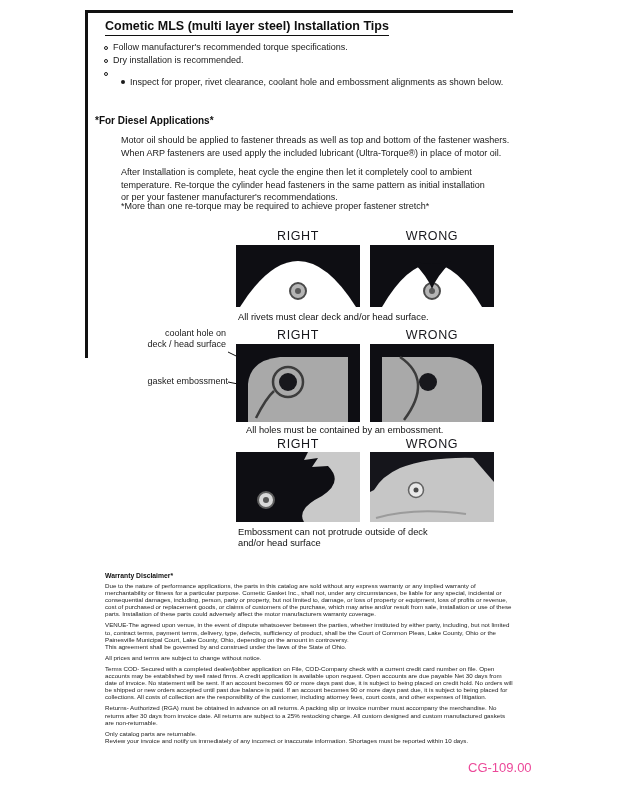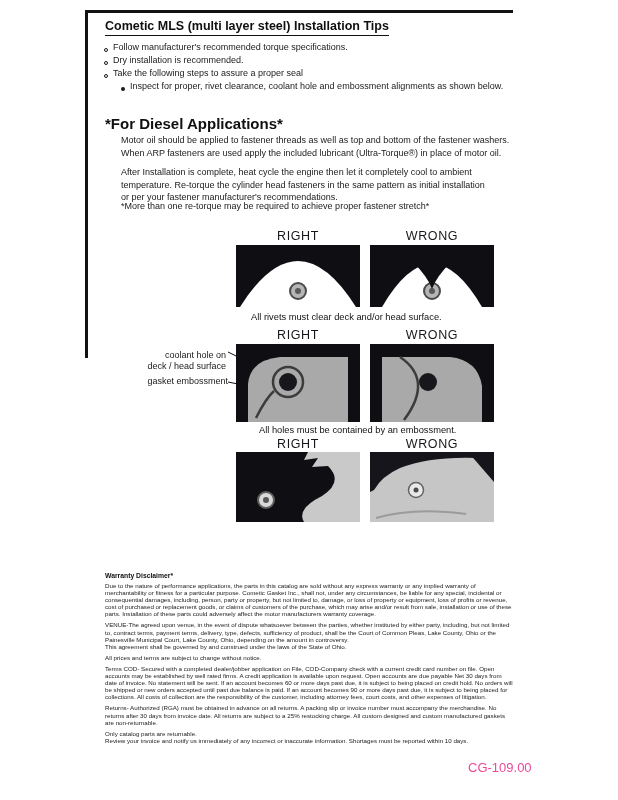--- a/index.html
+++ b/index.html
@@ -8,34 +8,34 @@
   .page { position:relative; width:618px; height:800px; background:#ffffff; overflow:hidden; }
   .abs { position:absolute; }
 
   .border-h { left:85px; top:10px; width:428px; height:3px; background:#121212; }
   .border-v { left:85px; top:10px; width:3px; height:348px; background:#121212; }
 
   .title { left:105px; top:19px; font-size:12.5px; font-weight:bold; color:#101010;
            border-bottom:1.5px solid #101010; padding-bottom:2px; display:inline-block; }
 
   .tips { left:104px; top:41px; width:470px; }
-  .tip { display:flex; align-items:center; font-size:9px; line-height:13px; color:#1a1a1a; }
+  .tip { display:flex; align-items:flex-start; font-size:9px; line-height:13px; color:#1a1a1a; }
   .tip.sub { padding-left:17px; }
   .dot { flex:none; width:4px; height:4px; border-radius:50%; margin:4.5px 5px 0 0; }
   .dot.open { border:1px solid #1a1a1a; }
   .dot.filled { background:#1a1a1a; }
 
-  .diesel-h { left:105px; top:115px; font-size:15px; font-weight:bold; color:#101010; }
+  .diesel-h { left:95px; top:115px; font-size:10px; font-weight:bold; color:#101010; }
   .para { left:105px; width:470px; font-size:9px; line-height:12.5px; color:#1a1a1a; white-space:pre-line;margin-left:16px; }
   .p1 { top:134px; }
   .p2 { top:166px; }
   .note { top:200px; }
 
   .lbl { width:124px; text-align:center; font-size:12.5px; letter-spacing:.6px; color:#17171c; }
-  .cap { left:251px; font-size:9.3px; color:#111111; white-space:pre-line; line-height:11px; }
+  .cap { left:238px; font-size:9.3px; color:#111111; white-space:pre-line; line-height:11px; }
   .callout { font-size:9px; line-height:10.5px; text-align:right; white-space:pre-line; color:#1a1a1a; }
 
   .warr-h { left:105px; top:572px; font-size:6.8px; font-weight:bold; color:#101010; }
   .warr { left:105px; top:582px; width:408px; }
   .warr p { font-size:6.2px; line-height:7.1px; color:#222222; margin-bottom:4px; white-space:pre-line; }
 
   .footer-code { left:468px; top:760px; font-size:13px; color:#ec4899; }
 </style>
 </head>
 <body>
@@ -51,21 +51,20 @@
     <div class="tip">
       <span class="dot open"></span>
       <span>Follow manufacturer's recommended torque specifications.</span>
     </div>
     <div class="tip">
       <span class="dot open"></span>
       <span>Dry installation is recommended.</span>
     </div>
     <div class="tip">
       <span class="dot open"></span>
-      <span>Take the following steps to assure a proper seal</span>
     </div>
     <div class="tip sub">
       <span class="dot filled"></span>
       <span>Inspect for proper, rivet clearance, coolant hole and embossment alignments as shown below.</span>
     </div>
   </div>
 
   <h2 class="abs diesel-h">*For Diesel Applications*</h2>
   <p class="abs para p1">Motor oil should be applied to fastener threads as well as top and bottom of the fastener washers.
 When ARP fasteners are used apply the included lubricant (Ultra-Torque®) in place of motor oil.</p>
@@ -90,21 +89,21 @@
     <circle cx="62" cy="46" r="8" fill="#b5b5b5" stroke="#4a4a4a" stroke-width="2"></circle>
     <circle cx="62" cy="46" r="3" fill="#5a5a5a"></circle>
     <path d="M42,16 Q58,32 62,44 Q66,32 82,16 Q62,22 42,16 Z" fill="#0e0e13"></path>
   </svg>
 
   <div class="abs cap" style="top:312px;">All rivets must clear deck and/or head surface.</div>
 
   <div class="abs lbl" style="left:236px; top:328px;">RIGHT</div>
   <div class="abs lbl" style="left:370px; top:328px;">WRONG</div>
 
-  <div class="abs callout" style="left:128px; top:350px; width:98px;">coolant hole on
+  <div class="abs callout" style="left:128px; top:328px; width:98px;">coolant hole on
 deck / head surface</div>
   <div class="abs callout" style="left:114px; top:376px; width:114px;">gasket embossment</div>
 
   <svg class="abs" style="left:103px; top:338px;" width="200" height="60" viewBox="0 0 200 60">
     <line x1="125" y1="14" x2="182" y2="42" stroke="#111111" stroke-width="1"></line>
     <line x1="125" y1="44" x2="165" y2="52" stroke="#111111" stroke-width="1"></line>
   </svg>
 
   <svg class="abs" style="left:236px; top:344px;" width="124" height="78" viewBox="0 0 124 78">
     <rect width="124" height="78" fill="#0e0e13"></rect>
@@ -135,20 +134,22 @@
 
   <svg class="abs" style="left:370px; top:452px;" width="124" height="70" viewBox="0 0 124 70">
     <rect width="124" height="70" fill="#c6c6c6"></rect>
     <path d="M0,0 L124,0 L124,7 Q66,2 30,16 Q12,24 4,38 L0,40 Z" fill="#15151b"></path>
     <path d="M98,0 L124,0 L124,30 Z" fill="#15151b"></path>
     <circle cx="46" cy="38" r="7.5" fill="#e8e8e8" stroke="#636363" stroke-width="1.5"></circle>
     <circle cx="46" cy="38" r="2.5" fill="#4a4a4a"></circle>
     <path d="M6,66 Q44,55 96,62" fill="none" stroke="#9b9b9b" stroke-width="2"></path>
   </svg>
 
+  <div class="abs cap" style="top:527px;">Embossment can not protrude outside of deck
+and/or head surface</div>
 
   <div class="abs warr-h">Warranty Disclaimer*</div>
   <div class="abs warr">
     <p>Due to the nature of performance applications, the parts in this catalog are sold without any express warranty or any implied warranty of merchantability or fitness for a particular purpose.  Cometic Gasket Inc., shall not, under any circumstances, be liable for any special, incidental or consequential damages, including, person, party or property, but not limited to, damage, or loss of property or equipment, loss of profits or revenue, cost of purchased or replacement goods, or claims of customers of the purchase, which may arise and/or result from sale, installation or use of these parts.  Installation of these parts could adversely affect the motor manufacturers warranty coverage.</p>
     <p>VENUE-The agreed upon venue, in the event of dispute whatsoever between the parties, whether instituted by either party, including, but not limited to, contract terms, payment terms, delivery, type, defects, sufficiency of product, shall be the Court of Common Pleas, Lake County, Ohio or the Painesville Municipal Court, Lake County, Ohio, depending on the amount in controversy.
 This agreement shall be governed by and construed under the laws of the State of Ohio.</p>
     <p>All prices and terms are subject to change without notice.</p>
     <p>Terms COD- Secured with a completed dealer/jobber application on File, COD-Company check with a current credit card number on file.  Open accounts may be established by well rated firms.  A credit application is available upon request.  Open accounts are due payable Net 30 days from date of invoice.  No statement will be sent.  If an account becomes 60 or more days past due, it is subject to being placed on credit hold.  No orders will be shipped or new orders accepted until past due balance is paid.  If an account becomes 90 or more days past due, it is subject to being placed for collections.  All costs of collection are the responsibility of the customer, including attorney fees, court costs, and other expenses of litigation.</p>
     <p>Returns- Authorized (RGA) must be obtained in advance on all returns.  A packing slip or invoice number must accompany the merchandise.  No returns after 30 days from invoice date.  All returns are subject to a 25% restocking charge.  All custom designed and custom manufactured gaskets are non-returnable.</p>
     <p>Only catalog parts are returnable.

